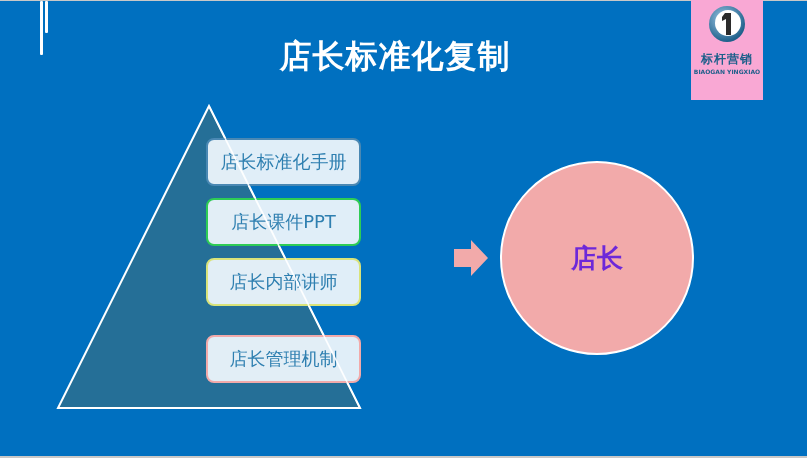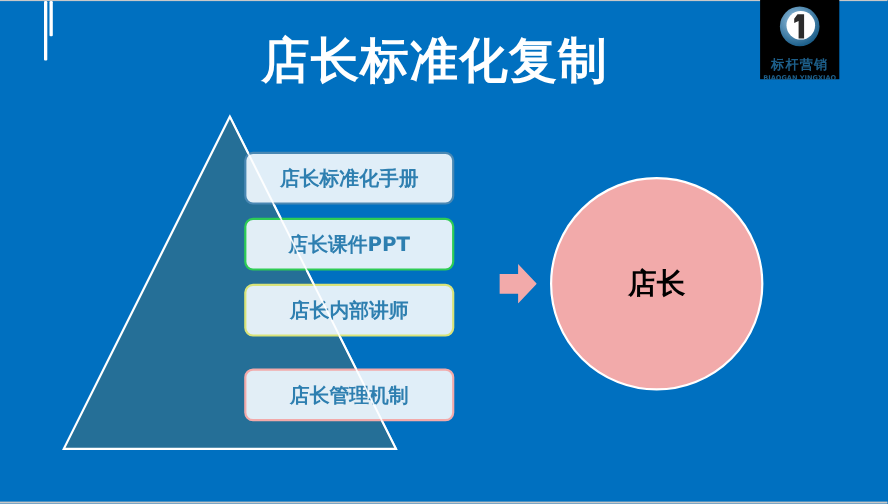--- a/index.html
+++ b/index.html
@@ -6,47 +6,47 @@
   body {
     width: 807px; height: 458px; overflow: hidden; position: relative;
     background: #0070c0;
     font-family: "DejaVu Sans", "Liberation Sans", sans-serif;
   }
   .top-strip { position: absolute; left: 0; top: 0; width: 807px; height: 1px; background: #c8c8c8; }
   .bottom-strip { position: absolute; left: 0; bottom: 0; width: 807px; height: 2px; background: #c8c8c8; }
   .deco-line { position: absolute; background: #ffffff; border-radius: 1px; }
   .title {
     position: absolute; left: 200px; top: 34px; width: 390px; text-align: center;
-    color: #ffffff; font-size: 44px; font-weight: bold; letter-spacing: 1px; line-height: 44px;
+    color: #ffffff; font-size: 32px; font-weight: bold; letter-spacing: 1px; line-height: 44px;
   }
   .logo {
-    position: absolute; left: 691px; top: 0; width: 72px; height: 72px; background: #000000;
+    position: absolute; left: 691px; top: 0; width: 72px; height: 100px; background: #f9a8d4;
   }
   .logo-mark { position: absolute; left: 16px; top: 4px; width: 40px; height: 40px; }
   .logo-cn {
     position: absolute; left: 0; top: 52px; width: 72px; text-align: center;
     font-size: 12px; font-weight: bold; color: #1d5f8a; letter-spacing: 1px; line-height: 14px;
   }
   .logo-en {
     position: absolute; left: 0; top: 68px; width: 72px; text-align: center;
     font-size: 6px; font-weight: bold; color: #1d5f8a; line-height: 8px; white-space: nowrap;
   }
   .pyramid { position: absolute; left: 0; top: 0; }
   .box {
-    position: absolute; left: 222px; width: 191px; height: 48px;
+    position: absolute; left: 206px; width: 155px; height: 48px;
     background: rgba(236, 244, 251, 0.95); border-radius: 8px; border: 2px solid;
     display: flex; align-items: center; justify-content: center;
-    color: #2e7fb0; font-size: 18px; font-weight: bold; box-sizing: border-box;
+    color: #2e7fb0; font-size: 18px; font-weight: normal; box-sizing: border-box;
   }
   .arrow { position: absolute; left: 454px; top: 240px; }
   .circle {
     position: absolute; left: 500px; top: 161px; width: 194px; height: 194px; border-radius: 50%;
     background: #f2aaaa; border: 2px solid #ffffff; box-sizing: border-box;
     display: flex; flex-direction: row; align-items: center; justify-content: center;
-    color: #000000; font-weight: bold; font-size: 26px; line-height: 38px;
+    color: #6d28d9; font-weight: bold; font-size: 26px; line-height: 38px;
   }
 </style>
 </head>
 <body>
 
 <div class="top-strip"></div>
 <div class="bottom-strip"></div>
 
 <div class="deco-line" style="left:40px; top:1px; width:3px; height:54px;"></div>
 <div class="deco-line" style="left:45px; top:1px; width:3px; height:32px;"></div>

